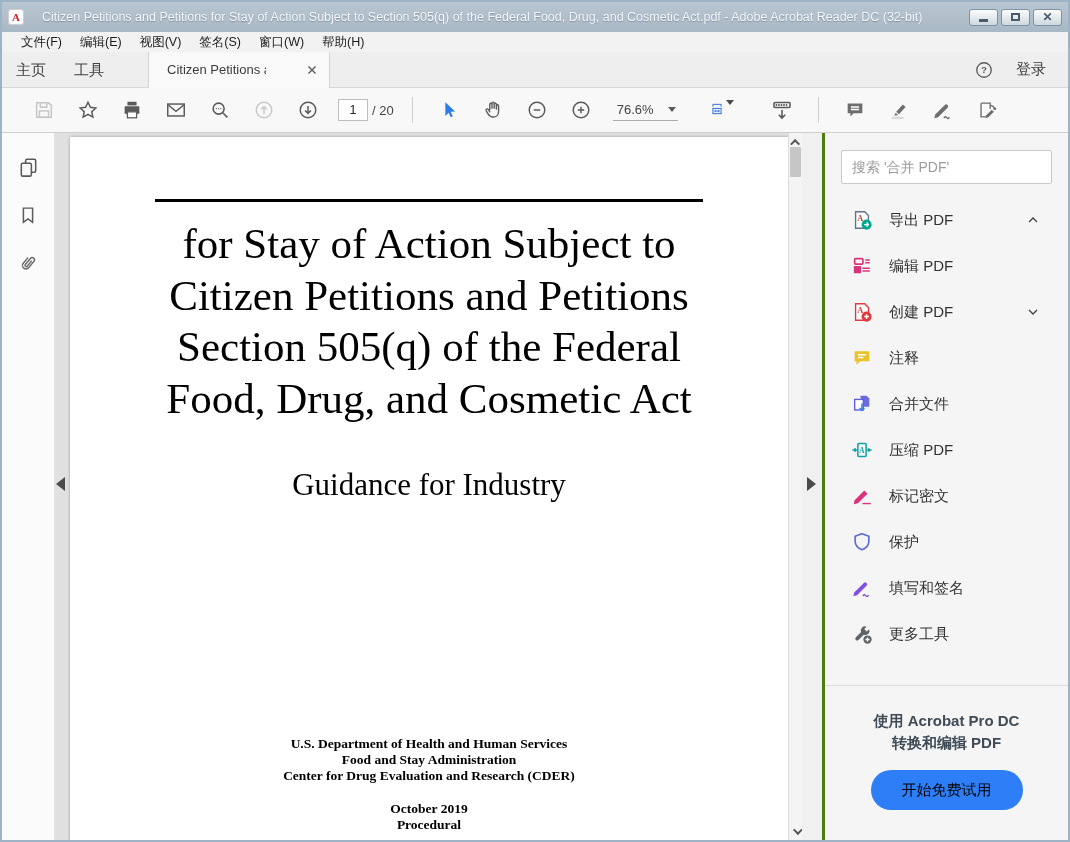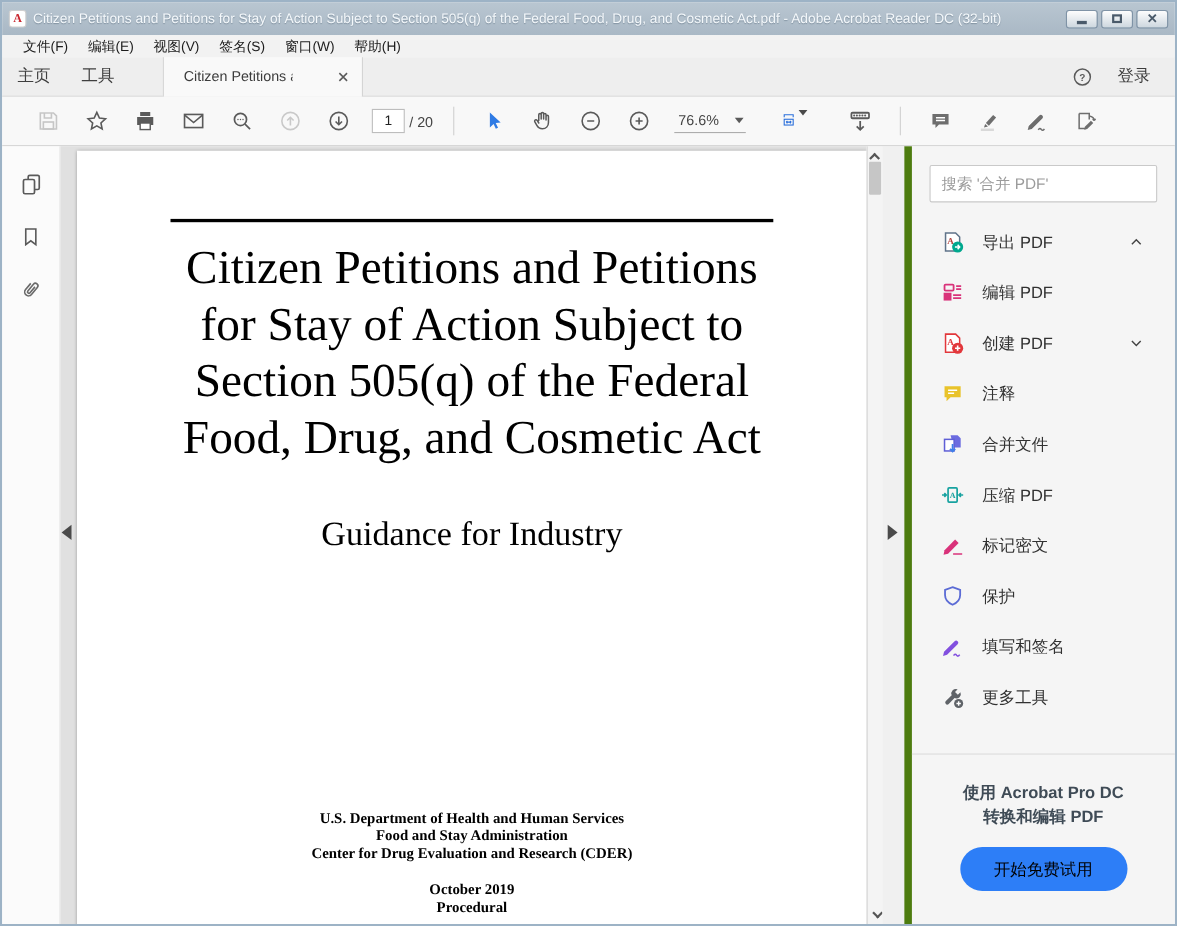--- a/index.html
+++ b/index.html
@@ -3,21 +3,21 @@
 <meta charset="utf-8">
 <style>
   * { margin:0; padding:0; box-sizing:border-box; }
   html,body { width:1070px; height:842px; overflow:hidden; }
   body { font-family:"Liberation Sans", sans-serif; background:#e0e0e0; }
   .window { width:1070px; height:842px; border:2px solid #9db3c6; display:flex; flex-direction:column; background:#fff; }
 
   
   .titlebar { height:30px; flex:0 0 30px; background:linear-gradient(#b9c6d1,#a9b8c5); display:flex; align-items:center; padding:0 6px; }
   .pdf-badge { width:16px; height:16px; background:#fff; border:1px solid #cfcfcf; border-radius:3px; color:#c9252d; font-family:"Liberation Serif",serif; font-weight:bold; font-size:11px; text-align:center; line-height:14px; margin-right:6px; }
-  .title-text { color:#f4f8fb; font-size:12.5px; text-shadow:0 1px 1px rgba(70,90,110,.45); white-space:nowrap; overflow:hidden; flex:1; }
+  .title-text { color:#f4f8fb; font-size:12.5px; text-shadow:0 1px 1px rgba(70,90,110,.45); white-space:nowrap; overflow:hidden; flex:1;margin-left:12px; }
   .win-controls { display:flex; gap:3px; }
   .win-btn { width:29px; height:17px; border:1px solid #7f93a6; border-radius:3px; background:linear-gradient(#fdfdfd,#cdd7df); display:flex; align-items:center; justify-content:center; }
   .glyph-min { width:9px; height:3px; background:#4a5a6a; margin-top:7px; }
   .glyph-restore { width:9px; height:8px; border:2px solid #4a5a6a; }
   .glyph-close { color:#4a5a6a; font-size:12px; font-weight:bold; line-height:1; }
 
   
   .menubar { height:20px; flex:0 0 20px; background:#f2f2f2; display:flex; align-items:flex-start; padding-left:10px; gap:0; }
   .menu-item { font-size:12.5px; color:#1b1b1b; padding:2px 9px; cursor:default; }
 
@@ -60,21 +60,21 @@
   .vs-up { top:2px; } .vs-down { bottom:2px; }
   .chev { width:7px; height:7px; border-left:2px solid #555; border-top:2px solid #555; }
   .chev-up { transform:rotate(45deg) translateY(2px); }
   .chev-down { transform:rotate(225deg) translateY(2px); }
   .vs-thumb { position:absolute; left:1px; top:14px; width:11px; height:30px; background:#c6c6c6; border-radius:1px; }
 
   .toggle-strip { width:20px; background:#f0f0f0; position:relative; }
   .pane-toggle-right { position:absolute; left:5px; top:344px; width:0; height:0; border-top:7px solid transparent; border-bottom:7px solid transparent; border-left:9px solid #4a4a4a; }
 
   
-  .tools-panel { width:246px; background:#f5f5f5; border-left:7px solid #4d7c0f; display:flex; flex-direction:column; padding:17px 16px 0 16px; }
+  .tools-panel { width:246px; background:#f5f5f5; border-left:3px solid #4d7c0f; display:flex; flex-direction:column; padding:17px 16px 0 16px; }
   .search-box { height:34px; width:100%; border:1px solid #c9c9c9; border-radius:2px; background:#fff; font-size:14px; padding:0 10px; color:#333; font-family:"Liberation Sans",sans-serif; }
   .search-box::placeholder { color:#9b9b9b; }
   .tool-list { margin-top:13px; }
   .tool-row { height:46px; display:flex; align-items:center; padding-left:10px; cursor:default; }
   .tool-row svg { flex:0 0 22px; }
   .tool-label { font-size:15px; color:#323232; margin-left:16px; flex:1; }
   .row-chev { width:16px; height:16px; margin-right:8px; }
   .panel-divider { border-top:1px solid #dcdcdc; margin:28px -16px 0 -16px; }
   .promo { text-align:center; margin-top:24px; }
   .promo-line { font-size:15px; font-weight:bold; color:#3f4b56; line-height:22px; }
@@ -268,22 +268,22 @@
           <svg width="22" height="22" viewBox="0 0 24 24" fill="none" stroke="#6a6a6a" stroke-width="1.6">
             <path transform="rotate(40 12 12)" d="M8.2 7.5v8a3.8 3.8 0 0 0 7.6 0v-9a2.5 2.5 0 0 0-5 0v8.6a1.4 1.4 0 0 0 2.8 0V7.5"></path>
           </svg>
         </div>
     </div>
 
     <div class="doc-pane">
       <div class="page">
         <div class="page-rule"></div>
         <div class="doc-title">
+          <div>for Stay of Action Subject to</div>
           <div>Citizen Petitions and Petitions</div>
-          <div>for Stay of Action Subject to</div>
           <div>Section 505(q) of the Federal</div>
           <div>Food, Drug, and Cosmetic Act</div>
         </div>
         <div class="doc-subtitle">Guidance for Industry</div>
         <div class="doc-org">
           <div>U.S. Department of Health and Human Services</div>
           <div>Food and Stay Administration</div>
           <div>Center for Drug Evaluation and Research (CDER)</div>
         </div>
         <div class="doc-date">

